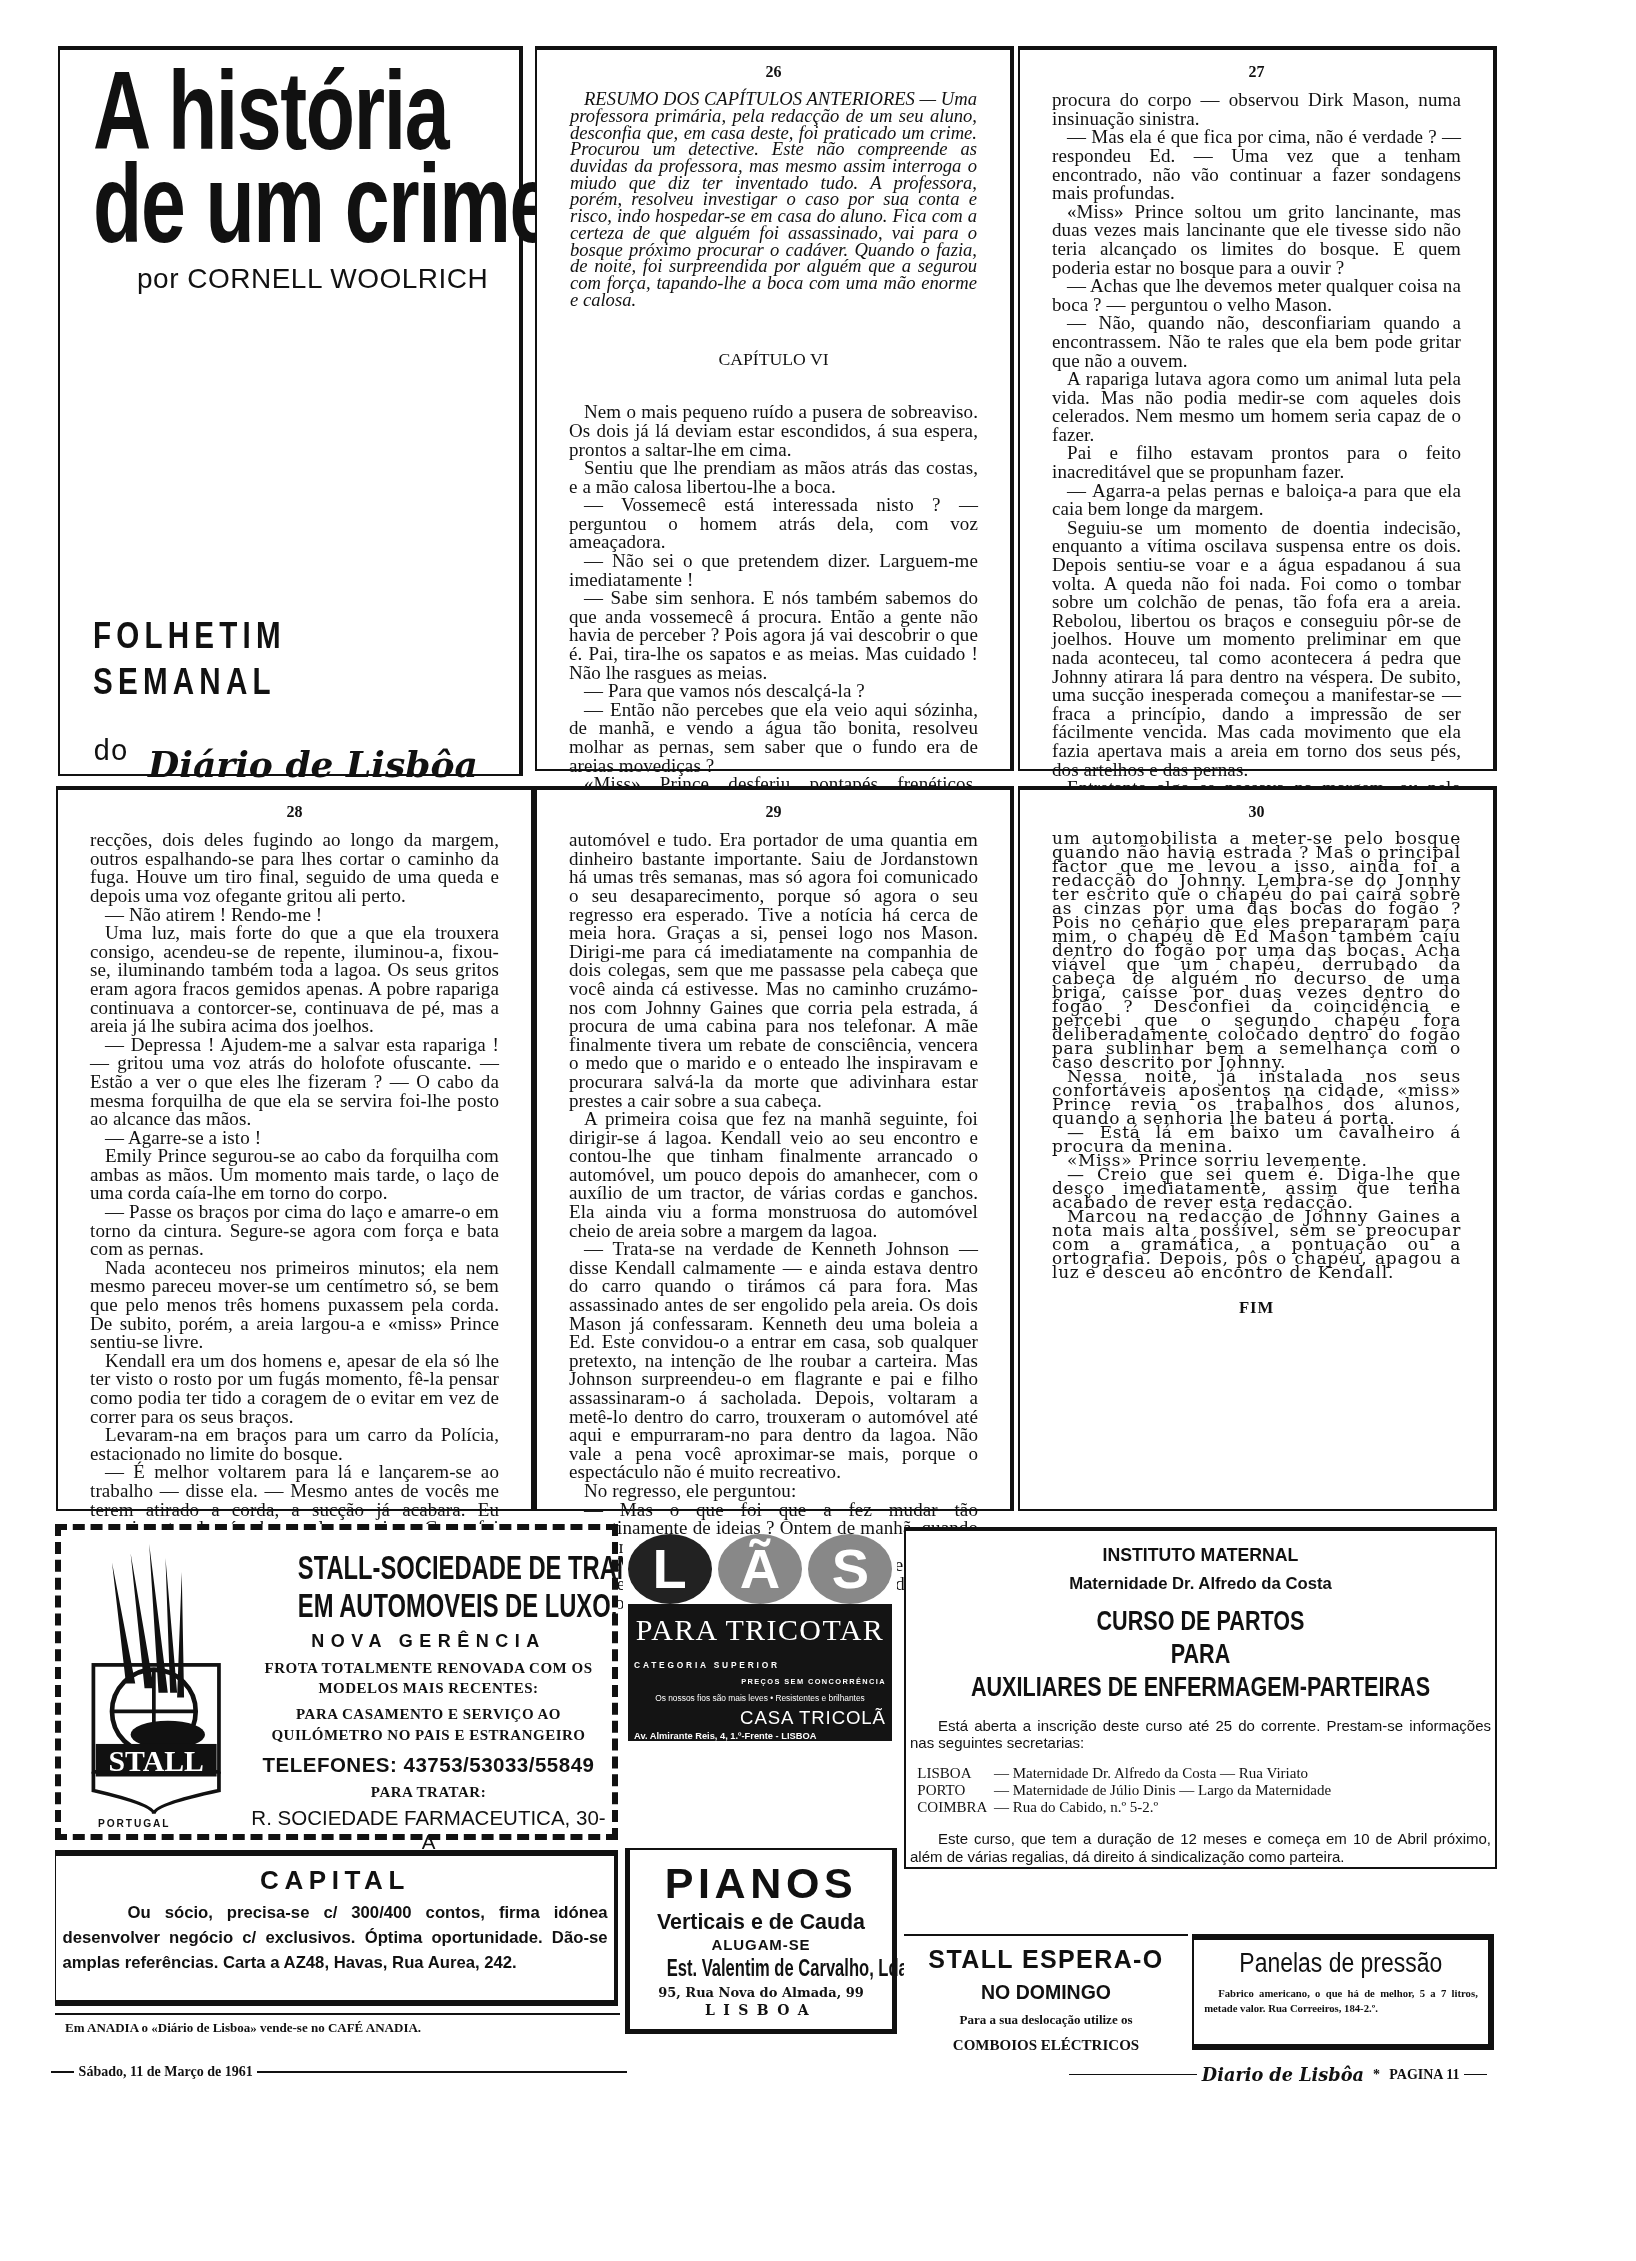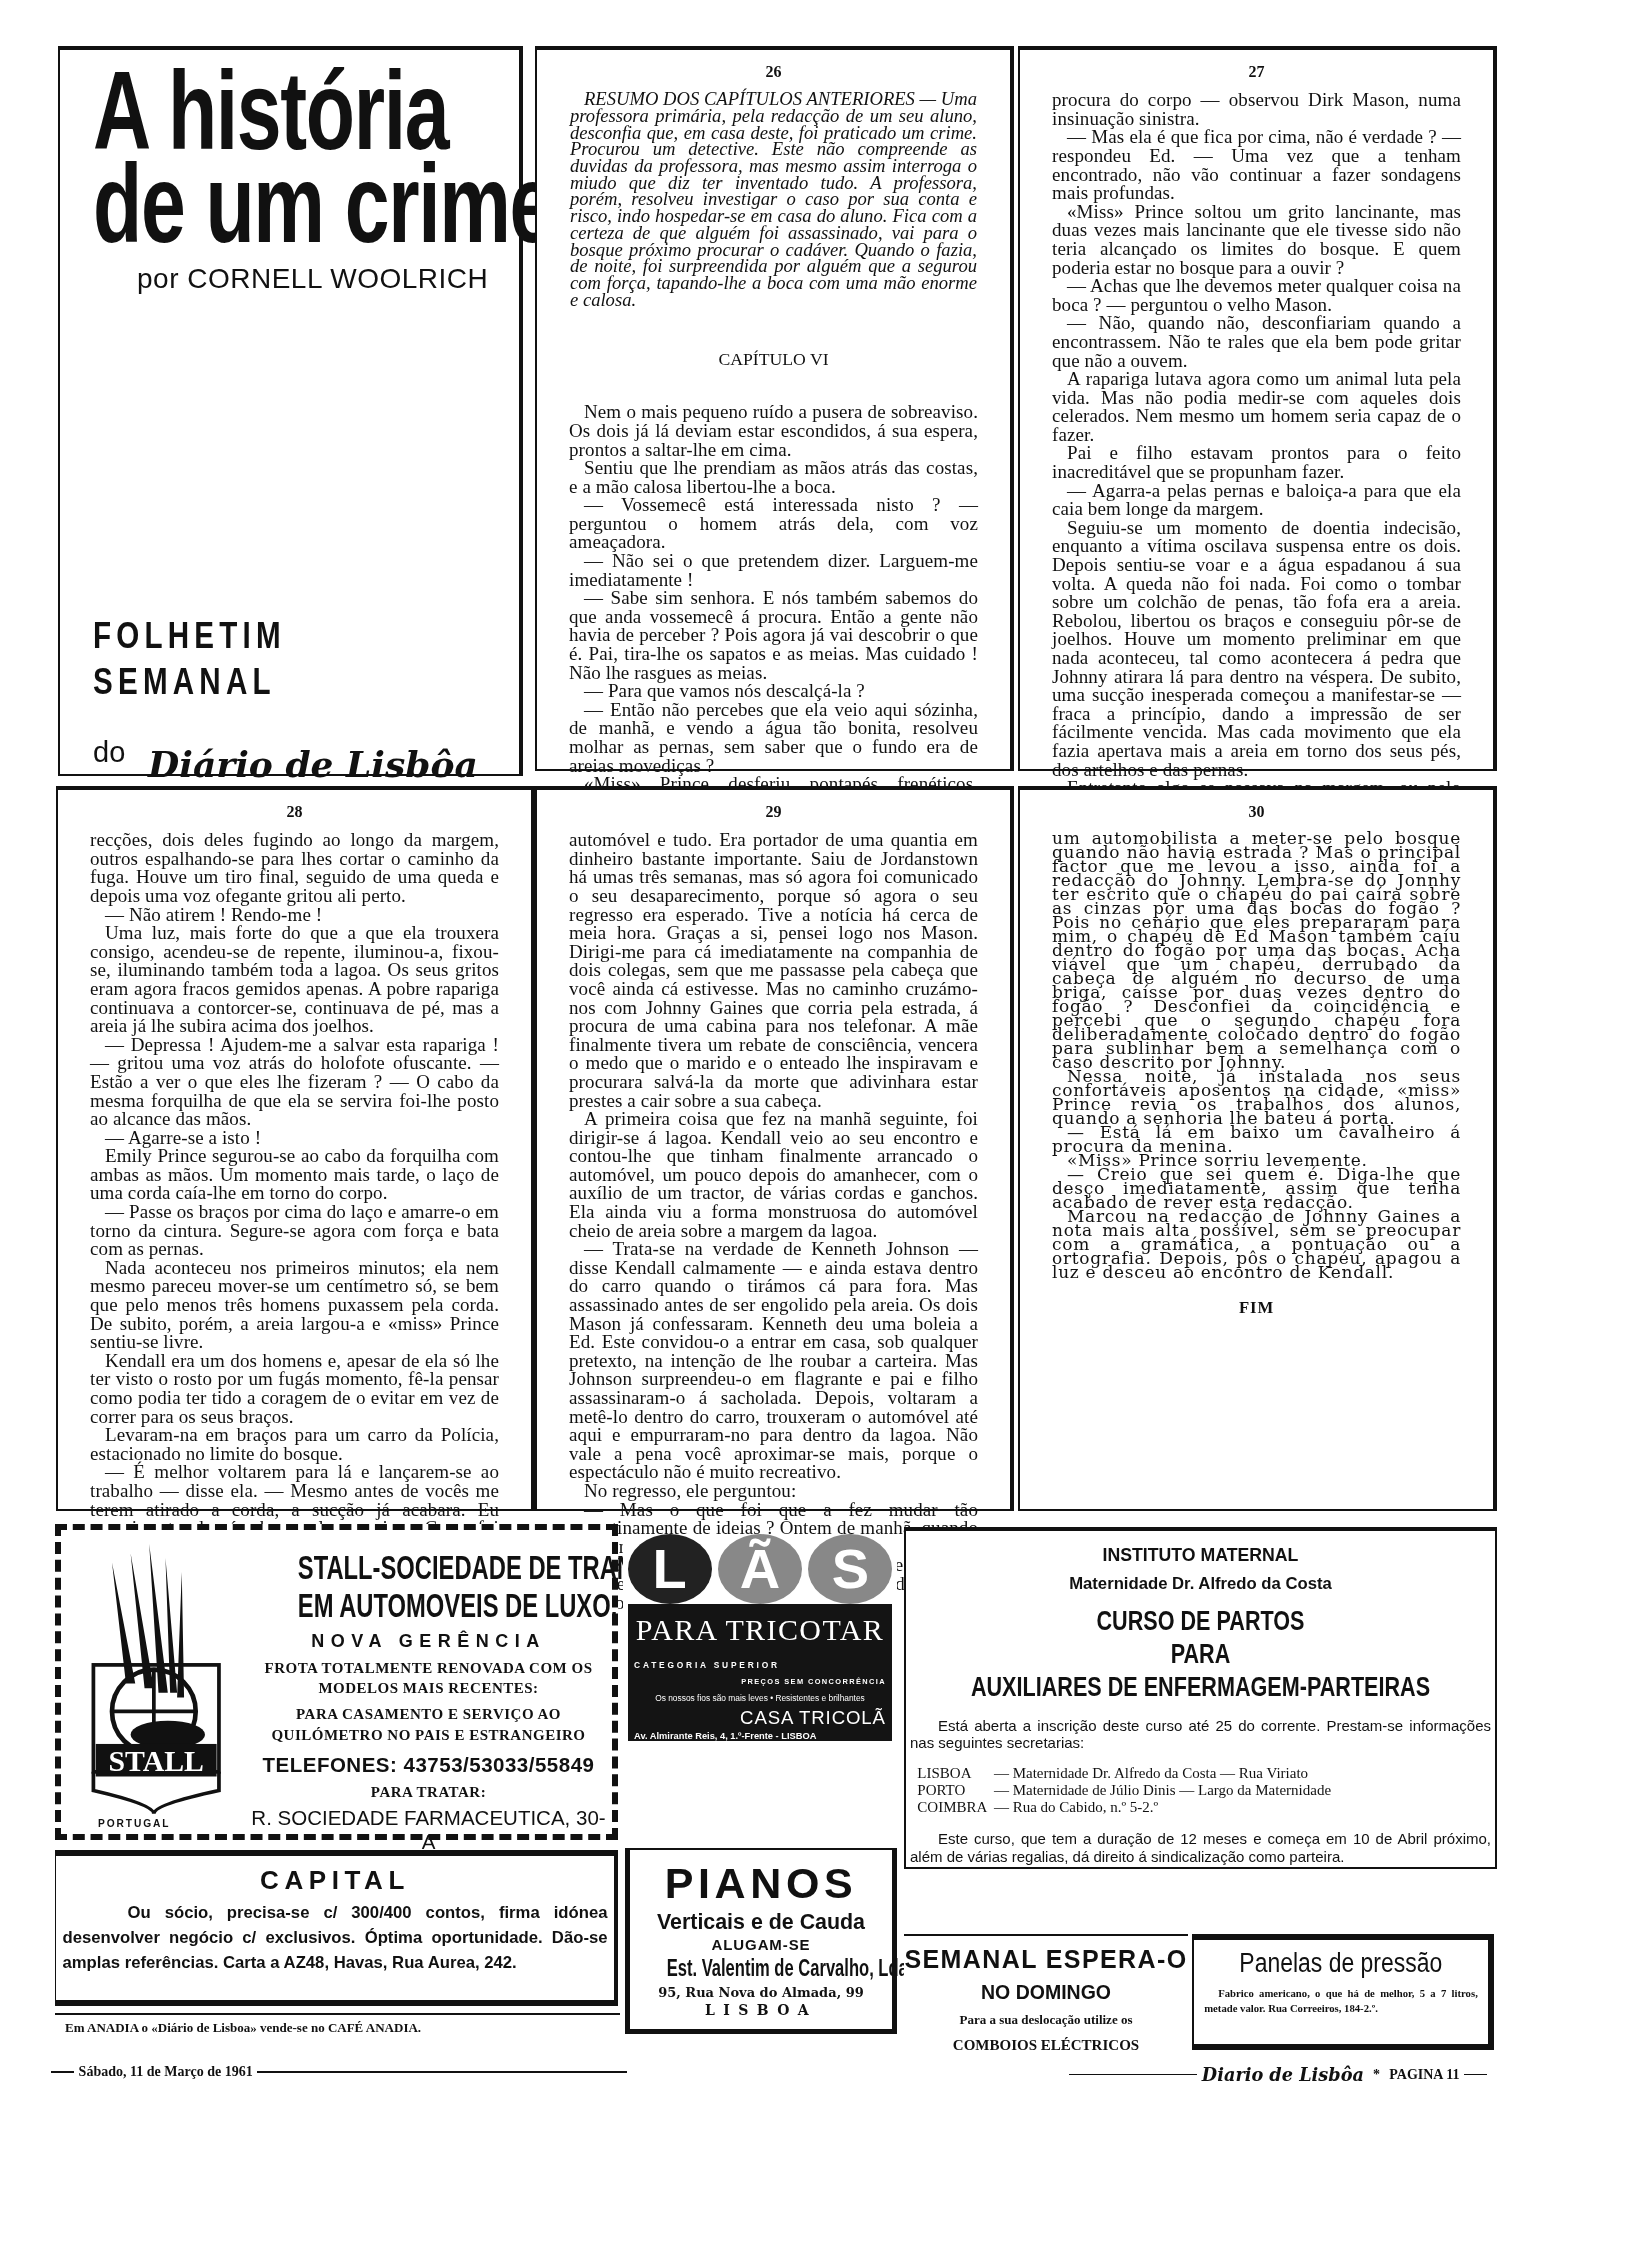--- a/index.html
+++ b/index.html
@@ -29,21 +29,21 @@
     transform: scaleX(0.72); transform-origin: left top;
     margin-left: 33px; margin-top: 14px; white-space: nowrap;
   }
   .author { font-family: "Liberation Sans", sans-serif; font-size: 28px; margin: 13px 0 0 77px; letter-spacing: 0.5px; }
   .folhetim {
     position: absolute; left: 33px; top: 563px;
     font-family: "Liberation Sans", sans-serif; font-weight: bold; font-size: 37px;
     letter-spacing: 6.5px; line-height: 46px;
     transform: scaleX(0.8); transform-origin: left top;
   }
-  .folhetim-do { position: absolute; left: 33px; top: 686px; font-family: Liberation Sans, sans-serif; font-size: 29px; }
+  .folhetim-do { position: absolute; left: 33px; top: 686px; font-family: Liberation Mono, monospace; font-size: 29px; }
   .folhetim-paper { position: absolute; left: 88px; top: 693px; font-family: "DejaVu Serif", serif; font-weight: bold; font-style: italic; font-size: 36px; }
 
   
   #panel-26 { left: 535px; top: 46px; width: 479px; height: 725px; }
   #panel-27 { left: 1018px; top: 46px; width: 479px; height: 725px; }
   #panel-28 { left: 56px; top: 786px; width: 479px; height: 725px; }
   #panel-29 { left: 535px; top: 786px; width: 479px; height: 725px; }
   #panel-30 { left: 1018px; top: 786px; width: 479px; height: 725px; }
 
   .summary {
@@ -289,21 +289,21 @@
 <section id="ad-pianos" class="ad">
   <div class="pi-h">PIANOS</div>
   <div class="pi-sub">Verticais e de Cauda</div>
   <div class="pi-alug">ALUGAM-SE</div>
   <div class="pi-est">Est. Valentim de Carvalho, Lda</div>
   <div class="pi-addr">95, Rua Nova do Almada, 99</div>
   <div class="pi-city">LISBOA</div>
 </section>
 
 <section id="ad-sintra" class="ad">
-  <div class="si-h">SEMANAL ESPERA-O</div>
+  <div class="si-h">STALL ESPERA-O</div>
   <div class="si-sub">NO DOMINGO</div>
   <div class="si-p">Para a sua deslocação utilize os</div>
   <div class="si-c">COMBOIOS ELÉCTRICOS</div>
 </section>
 
 <section id="ad-panelas" class="ad">
   <div class="pa-h">Panelas de pressão</div>
   <div class="pa-p">Fabrico americano, o que há de melhor, 5 a 7 litros, metade valor. Rua Correeiros, 184-2.º.</div>
 </section>
 

